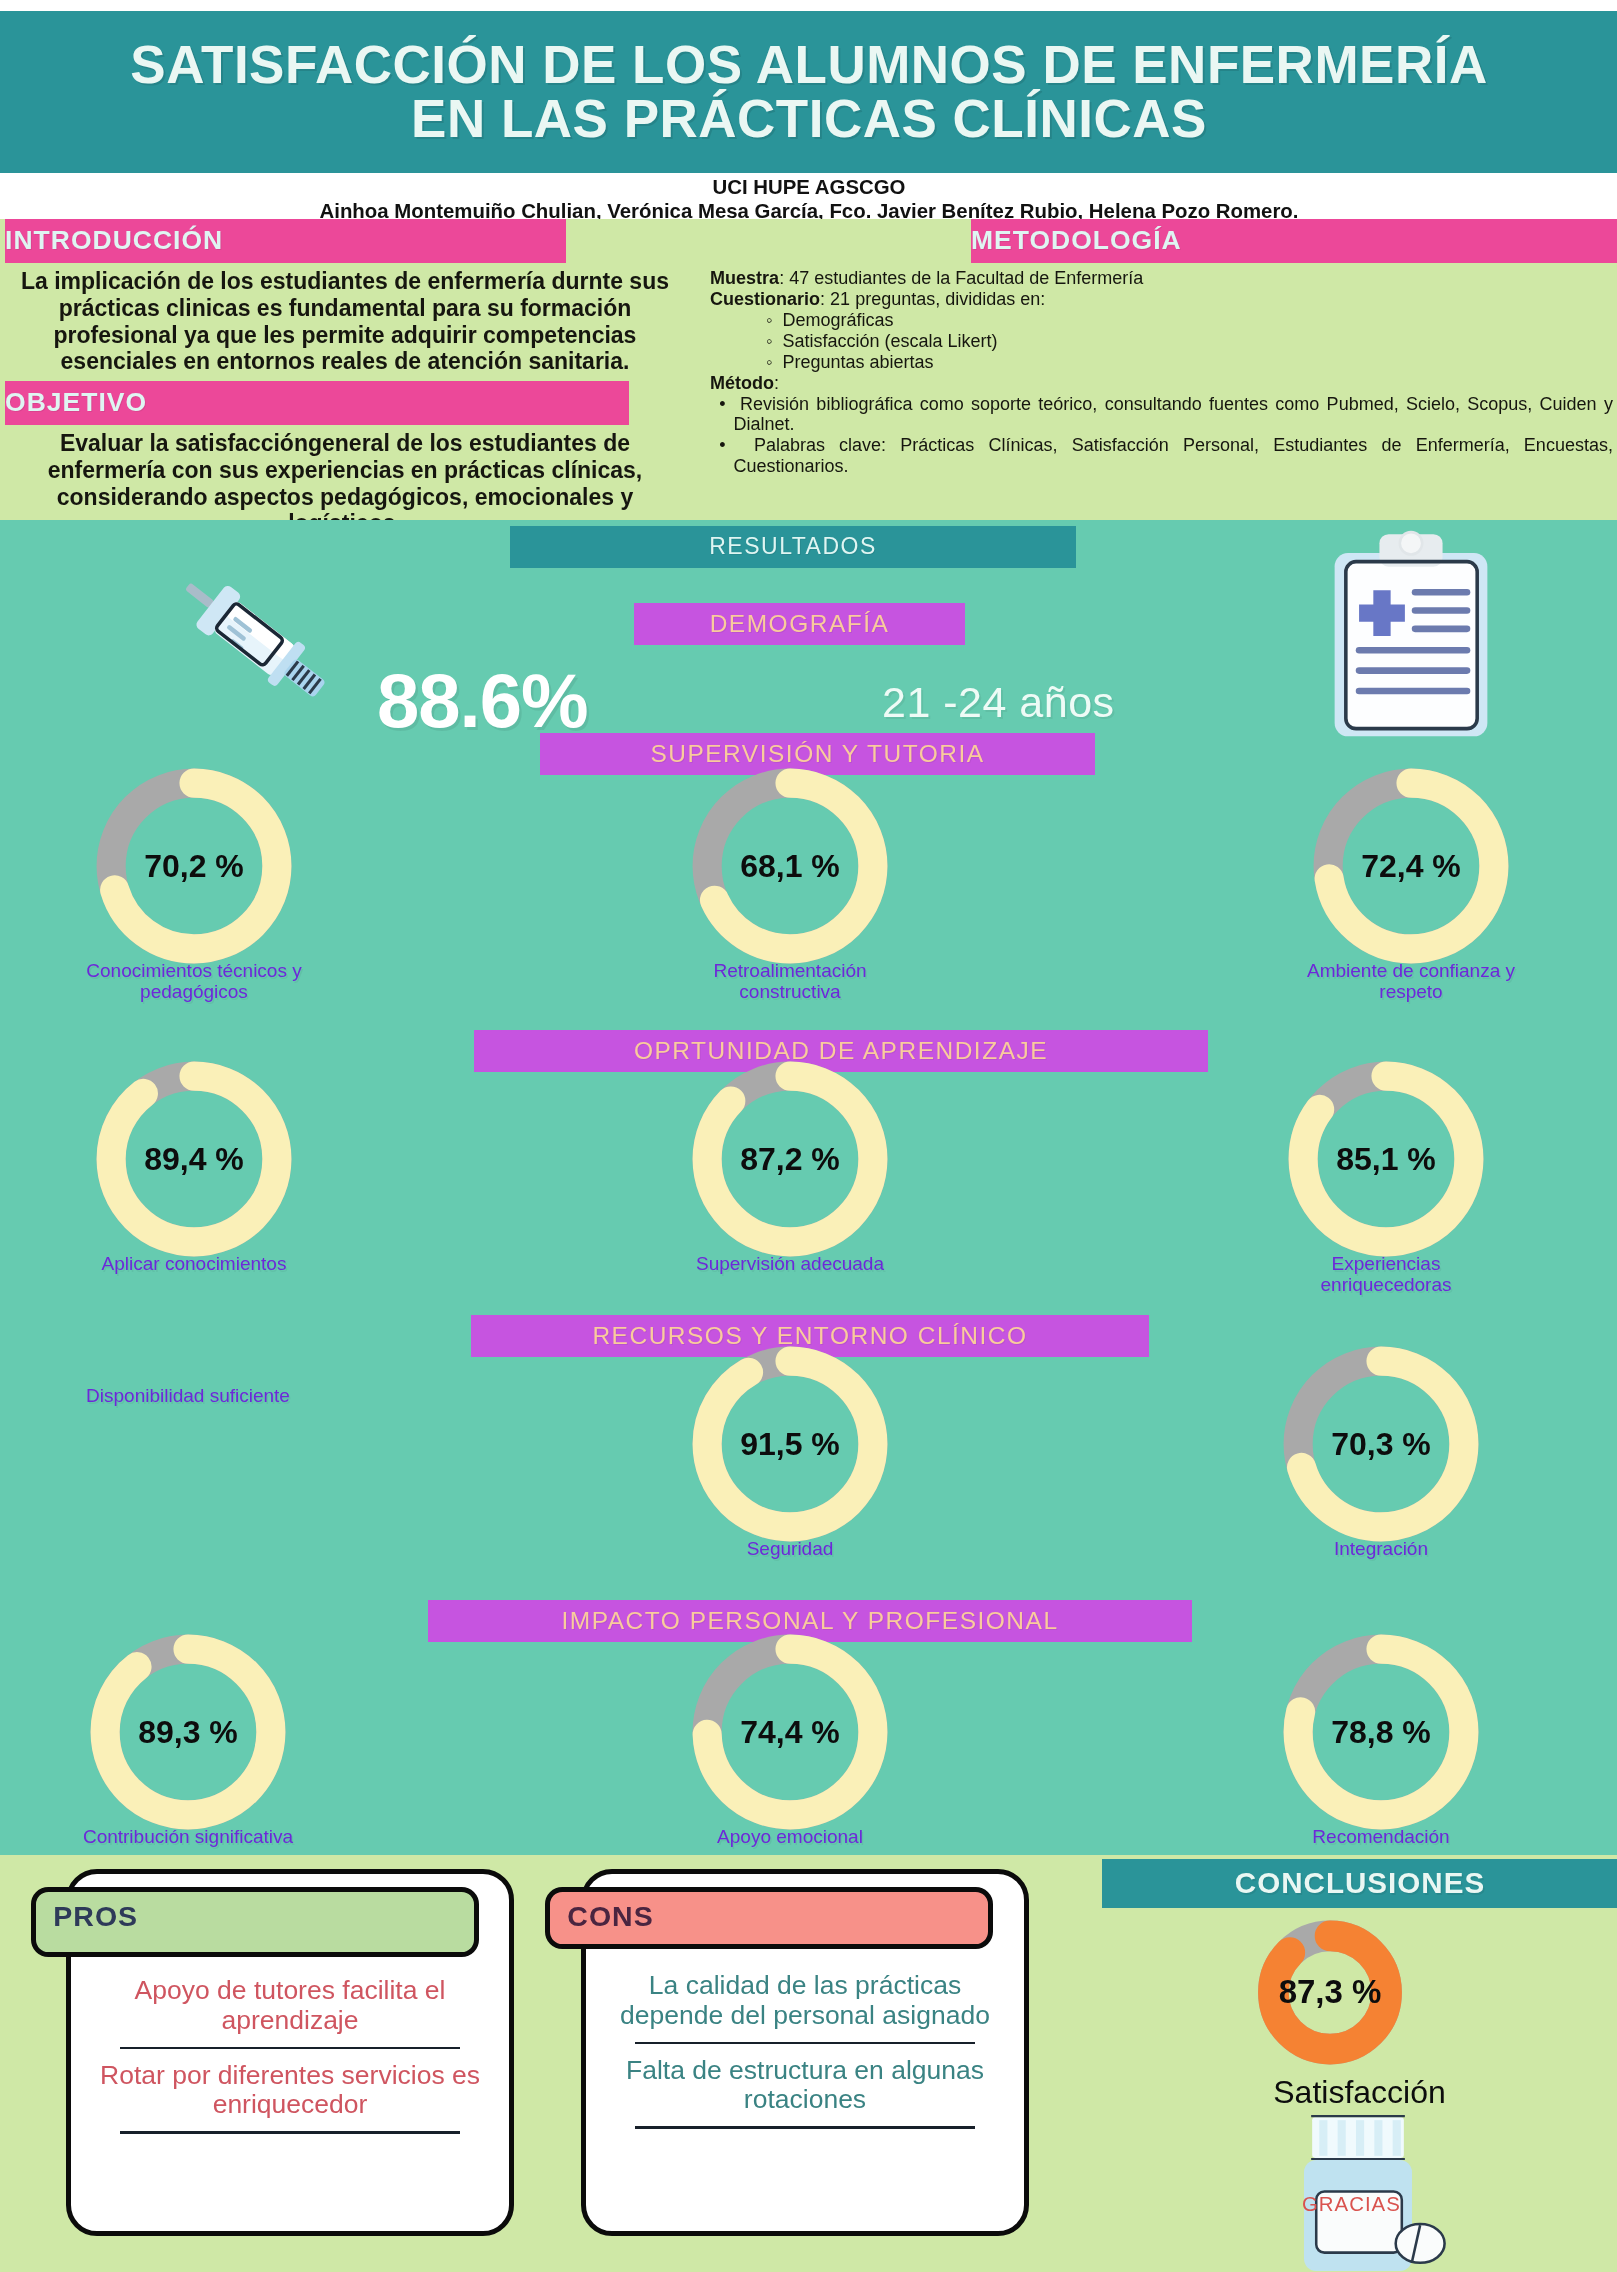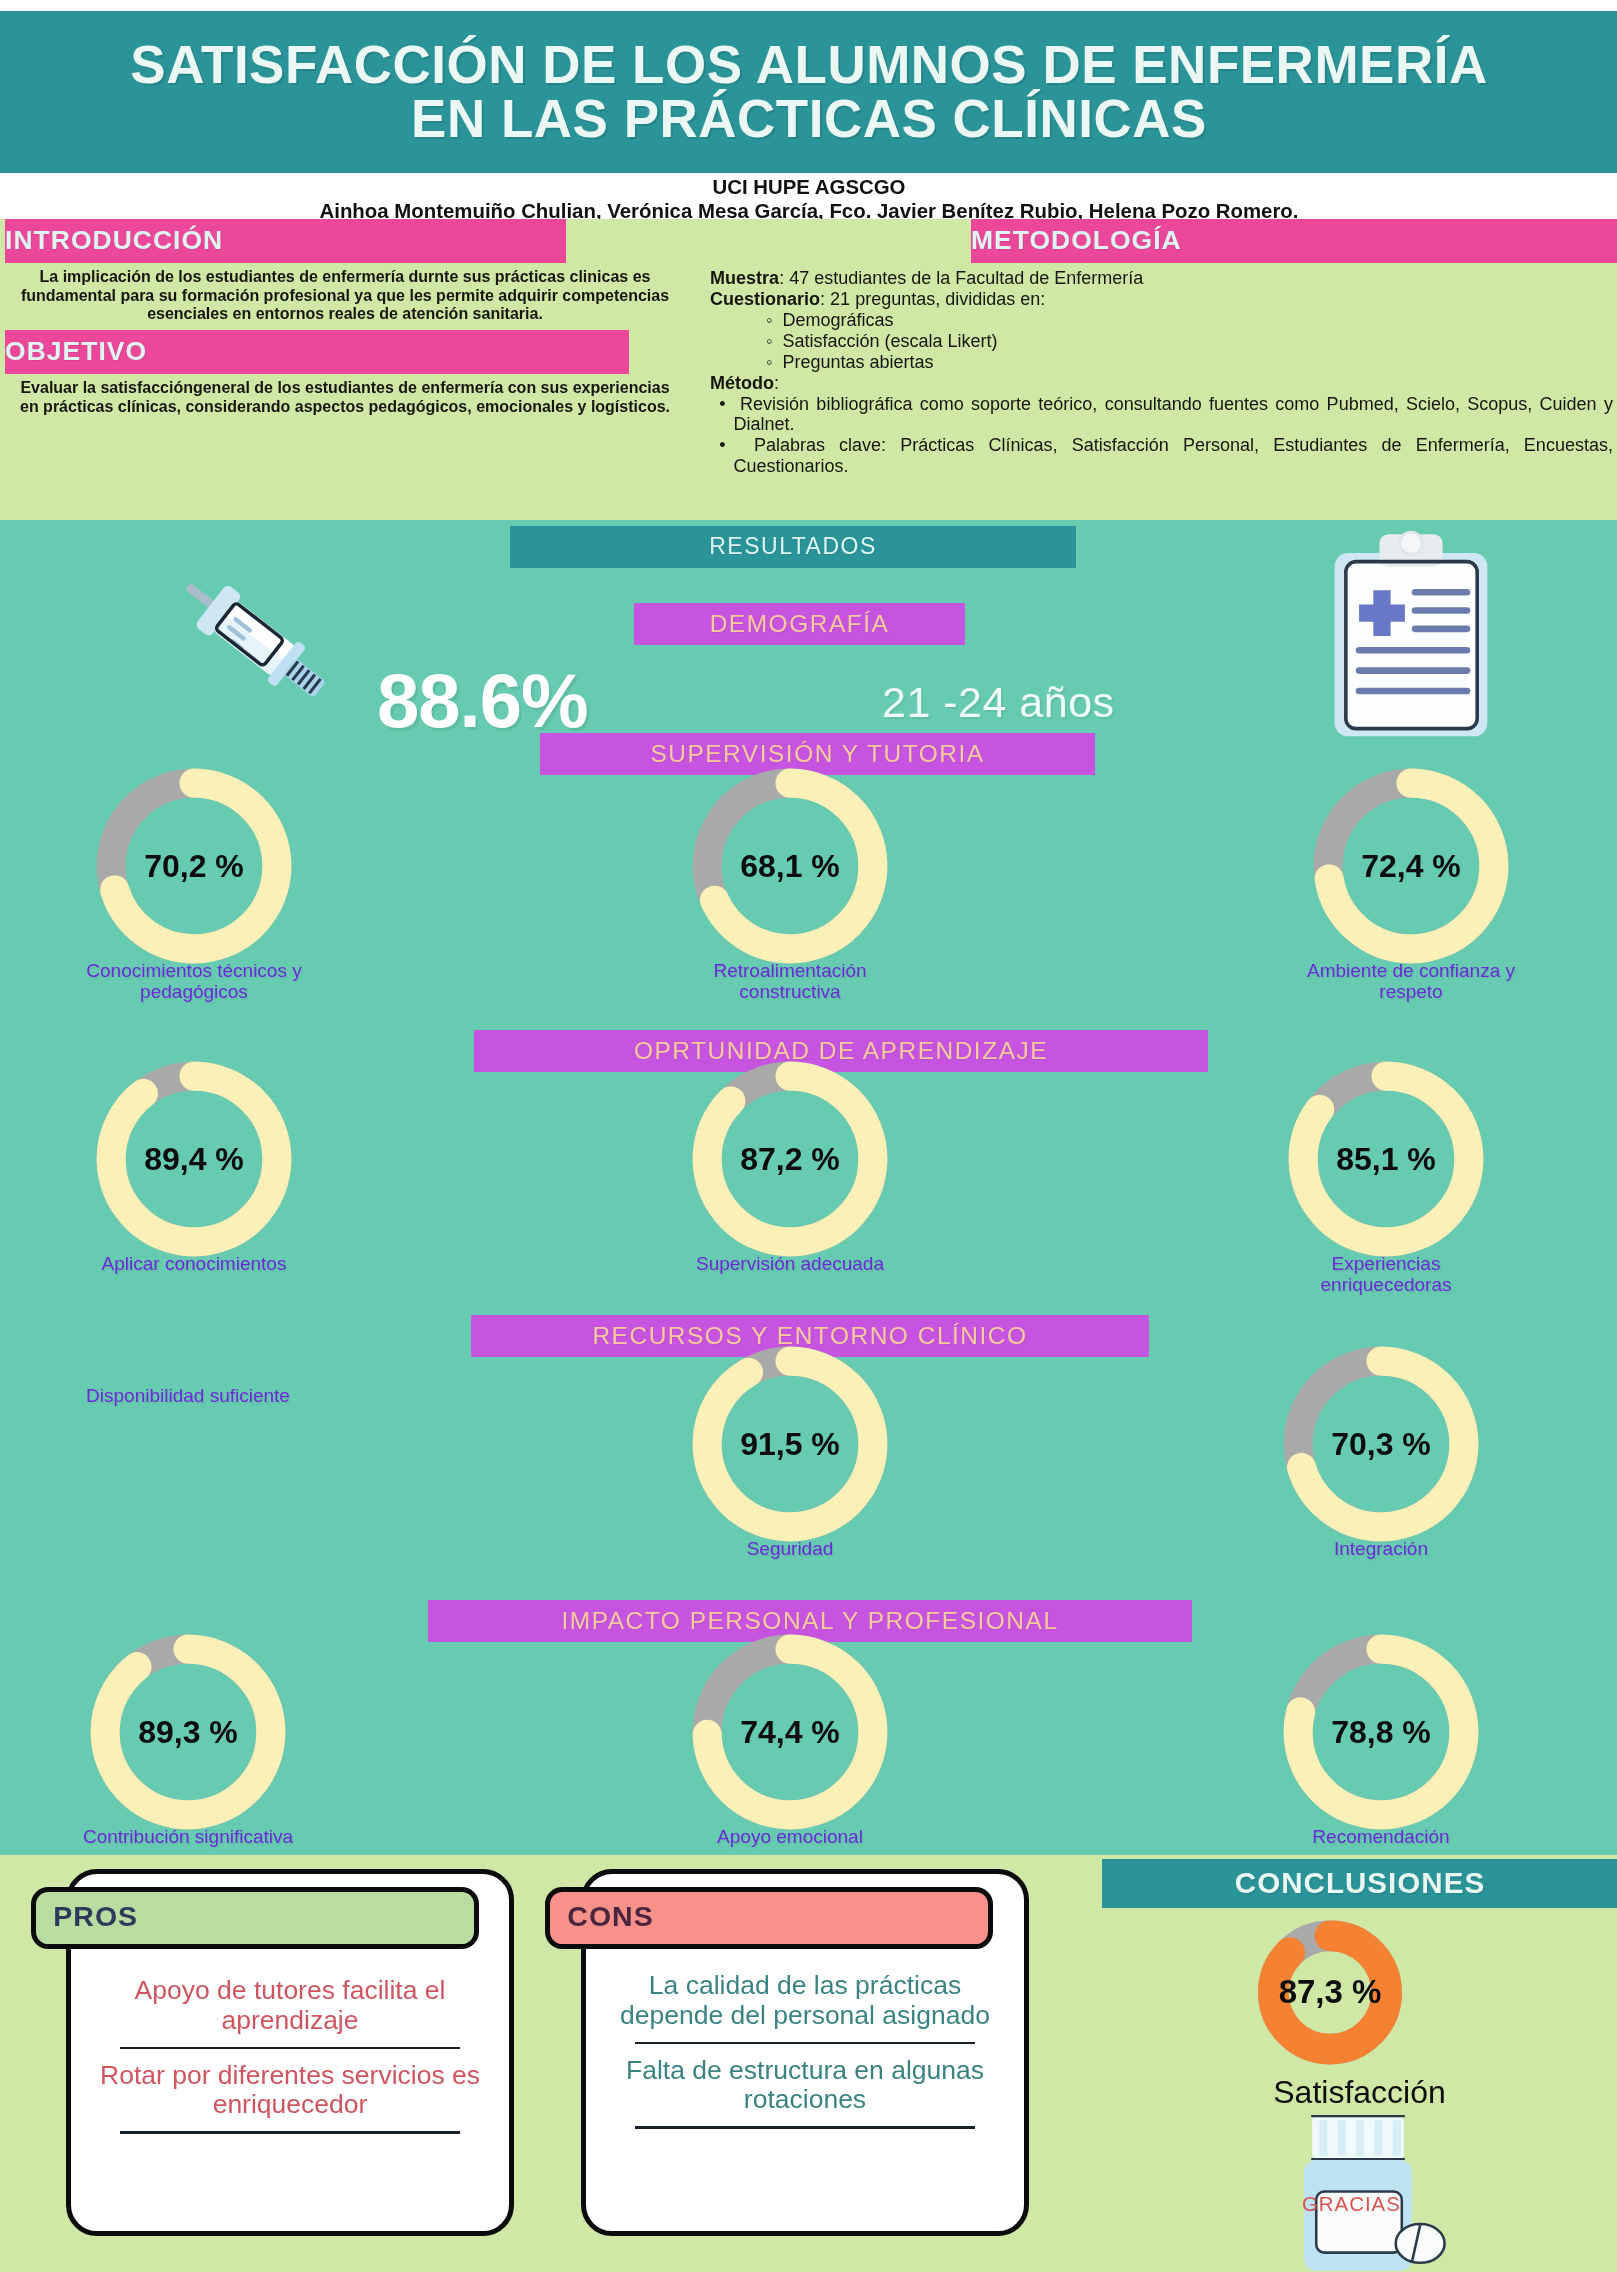--- a/index.html
+++ b/index.html
@@ -40,21 +40,21 @@
   .sec-head{
     background:#ec4899; color:#DFF5F2; font-size:26.5px; font-weight:700;
     letter-spacing:1px; text-align:left; padding:6.1px 0 7.1px 0;
     text-shadow:1px 1px 0 rgba(0,0,0,0.07);
   }
   .intro-head{ width:561px; margin:0 0 0 5.1px; }
   .obj-head{ width:624px; margin:0 0 0 5.1px; }
   .meth-head{ width:647px; margin-left:268px; }
 
   .body-txt{
-    color:#16160f; font-size:16px; line-height:1.16; font-weight:bold;
+    color:#16160f; font-size:23px; line-height:1.16; font-weight:bold;
     text-align:center; padding:5.1px 13.2px 0 13.2px;
   }
   .meth-txt{
     color:#16160f; font-size:18px; line-height:1.16; font-weight:bold;
     text-align:left; padding:5.1px 5.1px 0 7.1px;
   }
   .meth-txt .sub{ padding-left:56px; }
   .meth-txt .justify{ text-align:justify; padding-left:23.4px; text-indent:-14.3px; }
   .lw{ font-weight:normal; }
 
@@ -342,21 +342,21 @@
 <div class="bottom">
 
   <div class="card" style="left:66px;top:14.3px;width:448px;height:367px;">
     <div class="card-body" style="padding-top:102px;">
       <div class="card-item" style="color:#CF5560;">Apoyo de tutores facilita el aprendizaje</div>
       <div class="rule"></div>
       <div class="card-item" style="color:#CF5560;">Rotar por diferentes servicios es enriquecedor</div>
       <div class="rule"></div>
     </div>
   </div>
-  <div class="card-tab" style="left:31px;top:32px;width:448px;height:62px;background:#B9DCA0;color:#2E3A59;">PROS</div>
+  <div class="card-tab" style="left:31px;top:32px;width:448px;height:70px;background:#B9DCA0;color:#2E3A59;">PROS</div>
 
   <div class="card" style="left:581px;top:14.3px;width:448px;height:367px;">
     <div class="card-body" style="padding-top:97px;">
       <div class="card-item" style="color:#3A8383;">La calidad de las prácticas depende del personal asignado</div>
       <div class="rule"></div>
       <div class="card-item" style="color:#3A8383;">Falta de estructura en algunas rotaciones</div>
       <div class="rule"></div>
     </div>
   </div>
   <div class="card-tab" style="left:545px;top:32px;width:448px;height:62px;background:#F79189;color:#4A2540;">CONS</div>

